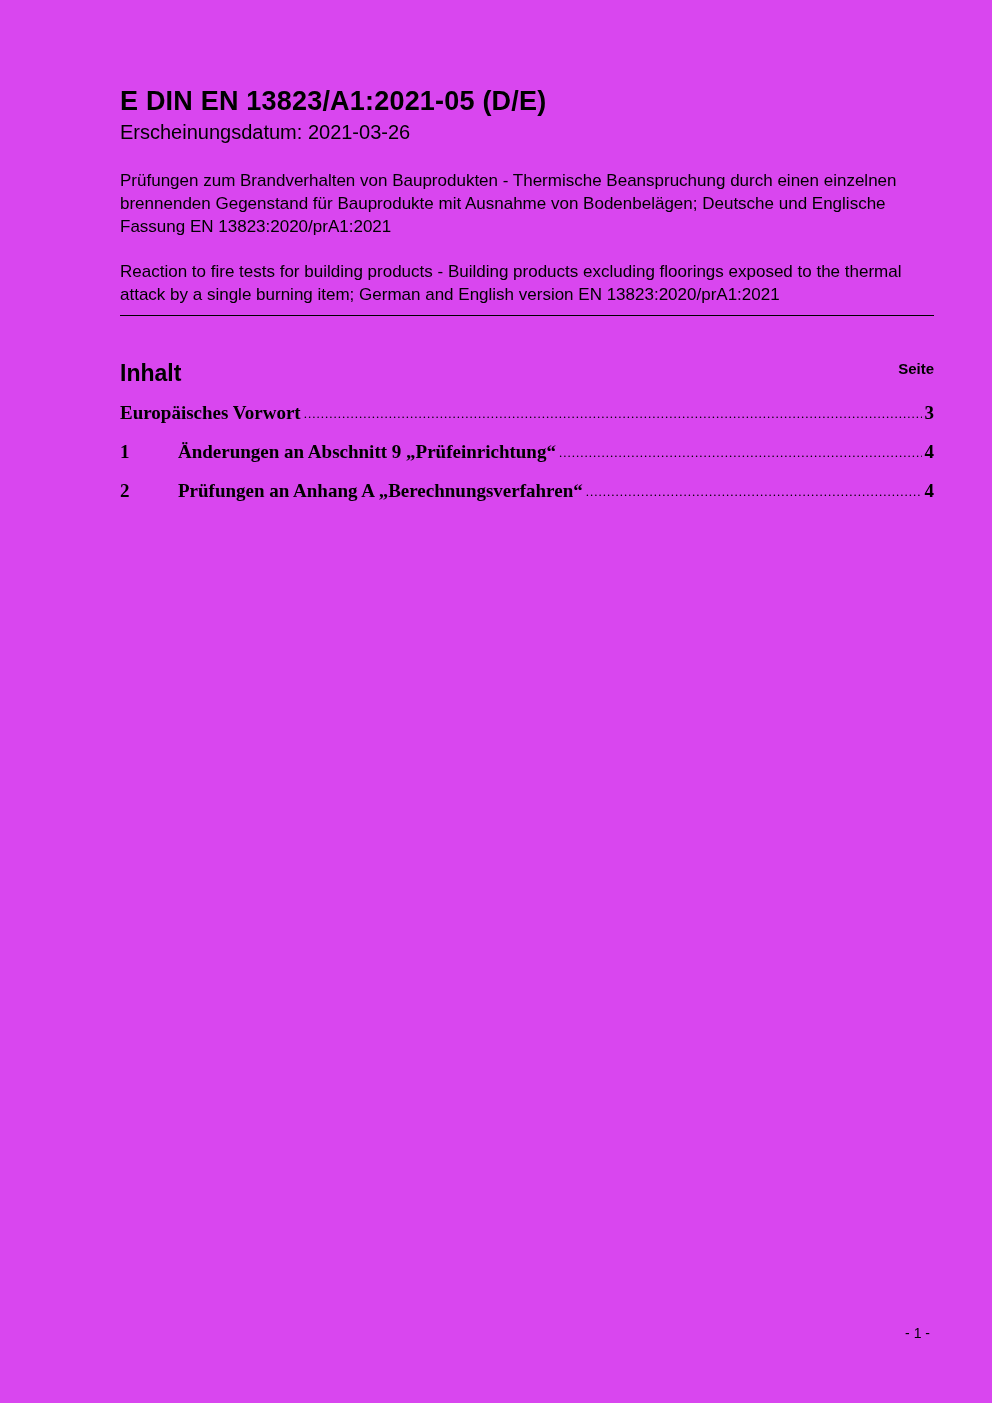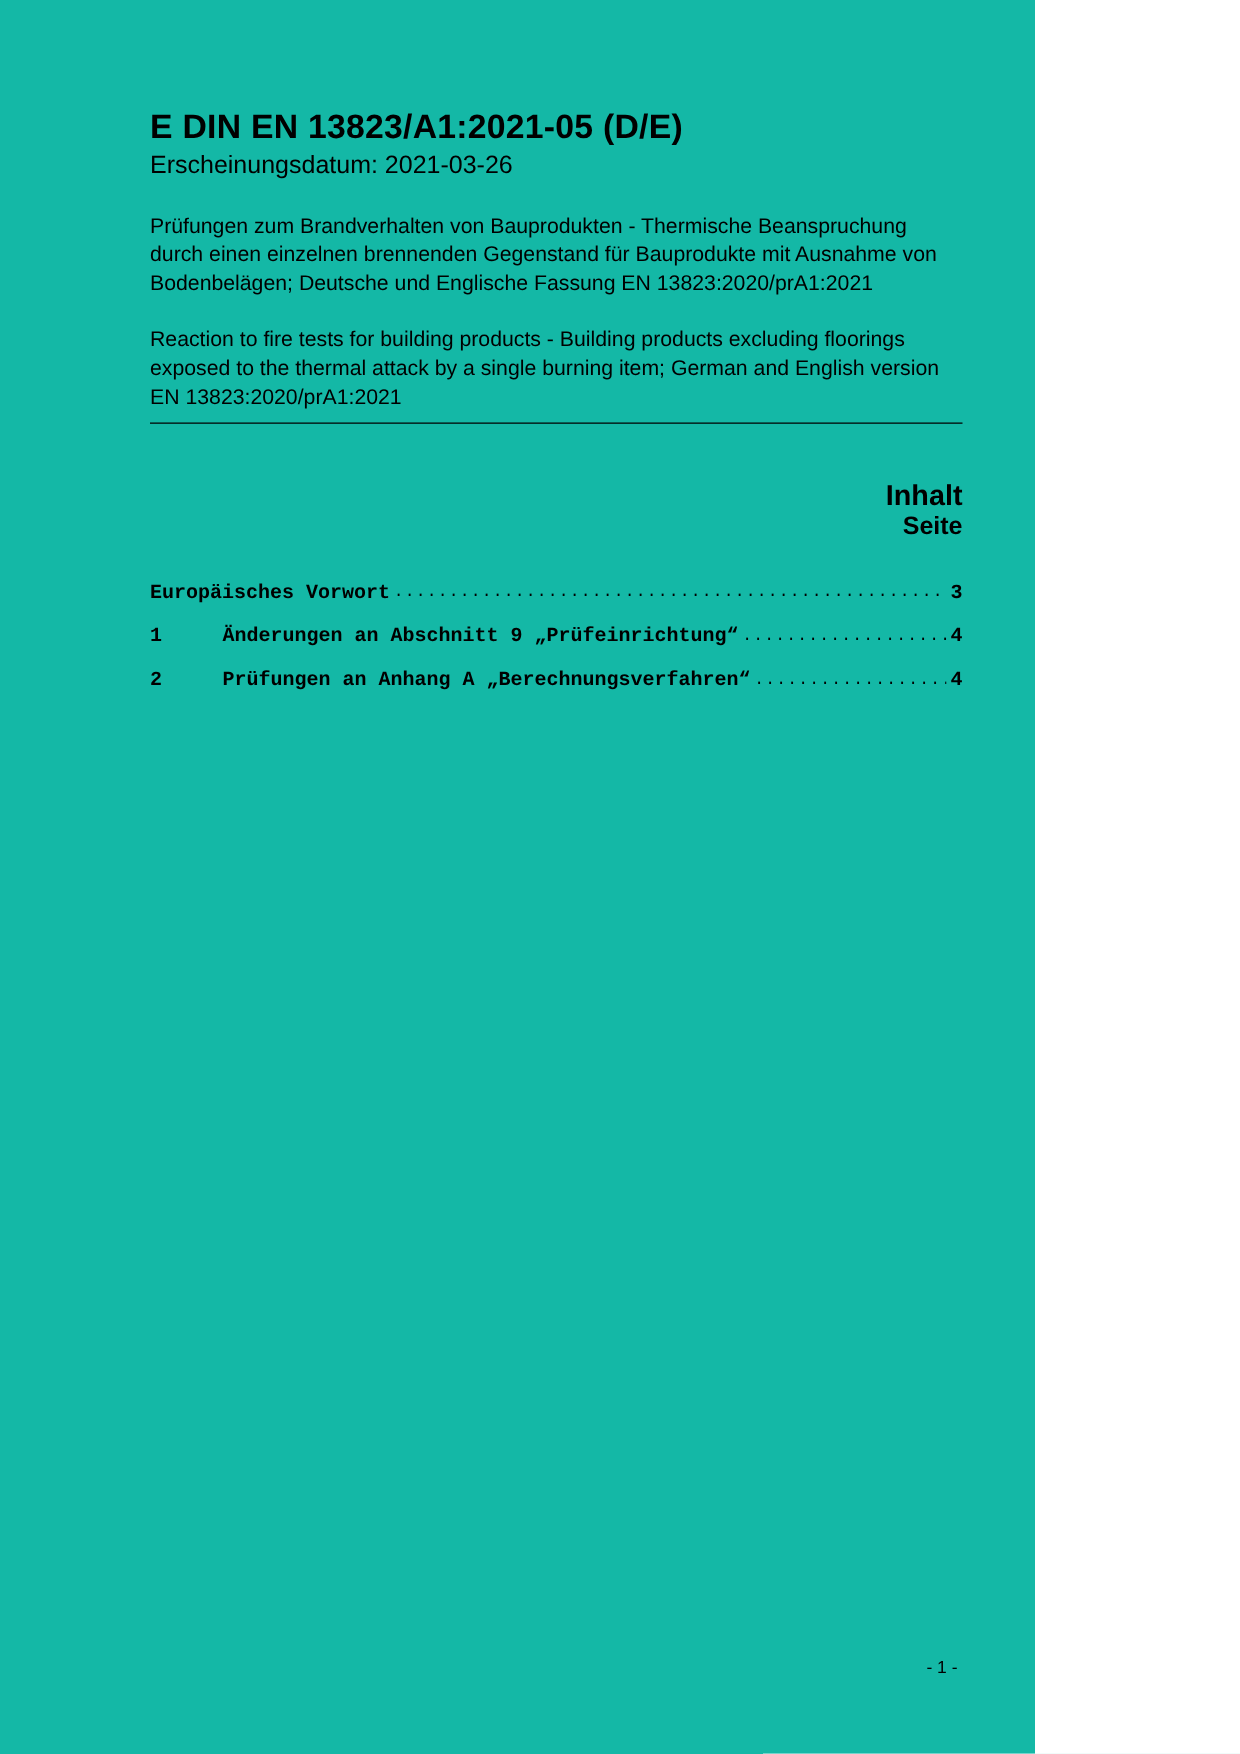--- a/index.html
+++ b/index.html
@@ -2,23 +2,23 @@
 <html><head>
 <meta charset="utf-8">
 <style>
   html, body {
     margin: 0;
     padding: 0;
     background: #ffffff;
   }
   .page {
     position: relative;
-    width: 828px;
+    width: 992px;
     height: 1403px;
-    background: #14b8a6;
+    background: #d946ef;
     font-family: "Liberation Sans", sans-serif;
     color: #000000;
     box-sizing: border-box;
     overflow: hidden;
   }
   .content {
     position: absolute;
     left: 120px;
     right: 58px;
     top: 86px;
@@ -44,38 +44,37 @@
   }
   .rule {
     border: 0;
     border-top: 1.5px solid #000000;
     margin: 0 0 0 0;
     width: 100%;
   }
   .toc-header {
     display: flex;
     justify-content: space-between;
-    align-items: flex-end;
+    align-items: flex-start;
     margin-top: 44px;
-    margin-bottom: 32px;
-    flex-direction: column;
+    margin-bottom: 15px;
   }
   .toc-heading {
     font-size: 23px;
     font-weight: bold;
     margin: 0;
   }
   .toc-page-label {
-    font-size: 20px;
+    font-size: 15px;
     font-weight: bold;
   }
   .toc {
-    font-family: Liberation Mono, monospace;
+    font-family: Liberation Serif, serif;
     font-weight: bold;
-    font-size: 16px;
+    font-size: 19px;
   }
   .toc-row {
     display: flex;
     align-items: baseline;
     margin-bottom: 17px;
   }
   .toc-num {
     flex: 0 0 58px;
     white-space: nowrap;
   }

